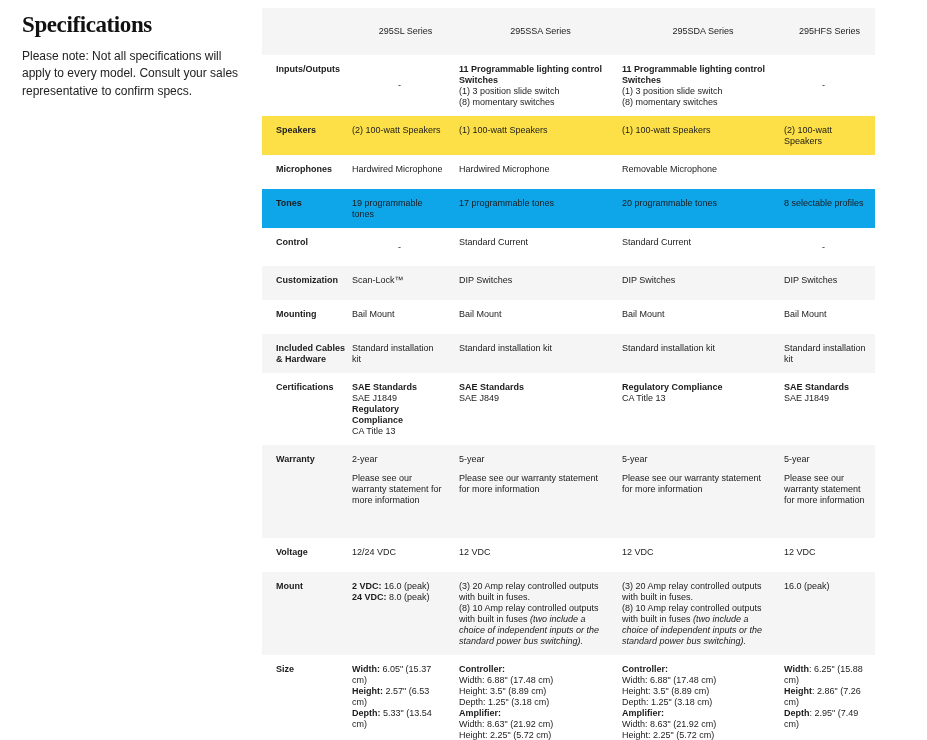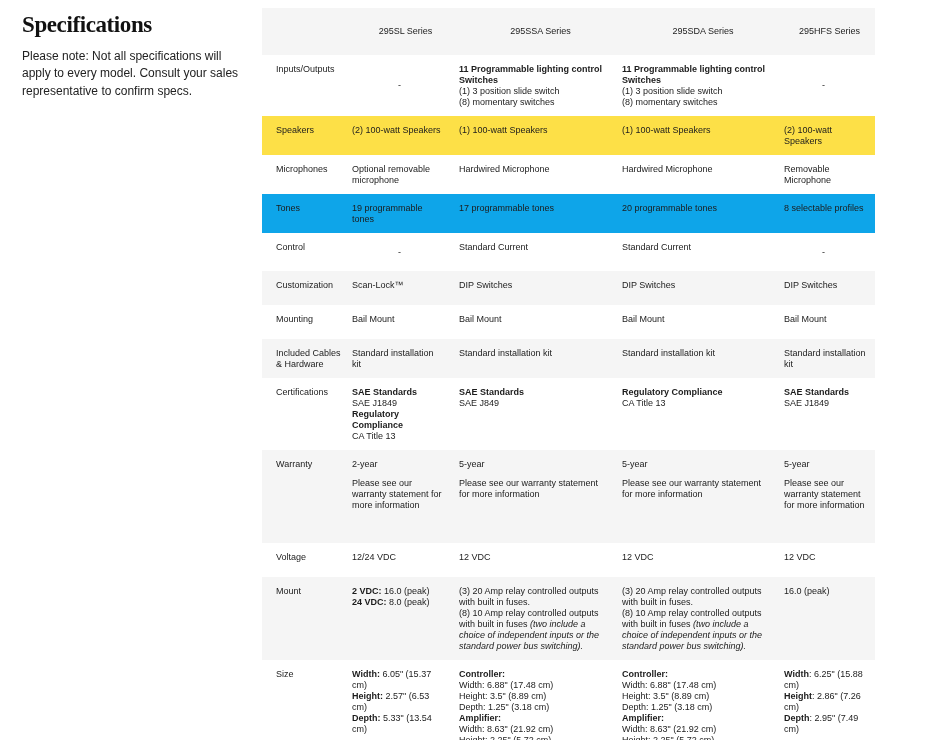--- a/index.html
+++ b/index.html
@@ -21,21 +21,21 @@
 
   .spec-table {
     position: absolute; left: 262px; top: 8px; width: 613px;
     font-size: 9px; line-height: 11px;
   }
   .trow { display: grid; }
   .thead { min-height: 47px; align-items: center; }
   .shaded { background: #f5f5f5; }
   .hcell { font-weight: normal; font-size: 9px; text-align: center; padding: 0 2px; }
   .cell { padding: 9px 12px 8px 0; }
-  .label-cell { font-weight: normal; padding-left: 14px; padding-right: 6px; }
+  .label-cell { font-weight: bold; padding-left: 14px; padding-right: 6px; }
   .c1 { padding-right: 16px; }
   .c4 { padding-right: 4px; }
   .dash-cell { display: flex; align-items: center; justify-content: center; padding: 0 12px 0 0; }
   .line { }
   .gap { height: 8px; }
   .b { font-weight: bold; }
   .i { font-style: italic; text-align: center; }
 </style>
 </head>
 <body>
@@ -83,23 +83,20 @@
         </div>
         <div class="c3 cell">
           <div class="line"><span>(1) 100-watt Speakers</span></div>
         </div>
         <div class="c4 cell">
           <div class="line"><span>(2) 100-watt Speakers</span></div>
         </div>
       </div>
       <div class="trow" style="grid-template-columns: 90px 107px 163px 162px 91px; min-height: 34px;">
         <div class="cell label-cell">Microphones</div>
-        <div class="c1 cell">
-          <div class="line"><span>Optional removable microphone</span></div>
-        </div>
         <div class="c2 cell">
           <div class="line"><span>Hardwired Microphone</span></div>
         </div>
         <div class="c3 cell">
           <div class="line"><span>Hardwired Microphone</span></div>
         </div>
         <div class="c4 cell">
           <div class="line"><span>Removable Microphone</span></div>
         </div>
       </div>

